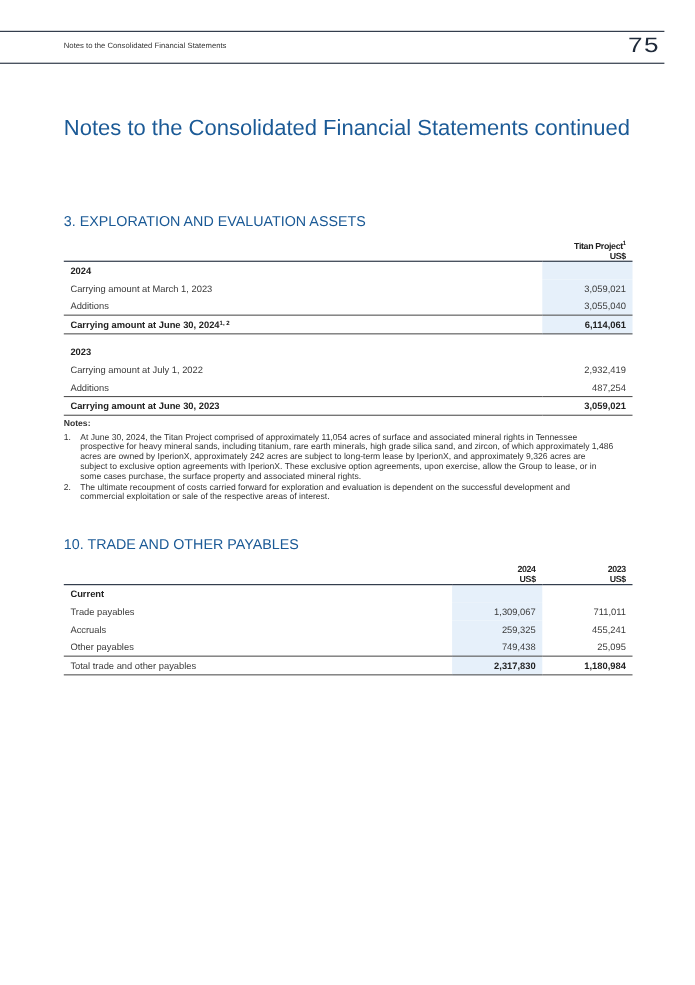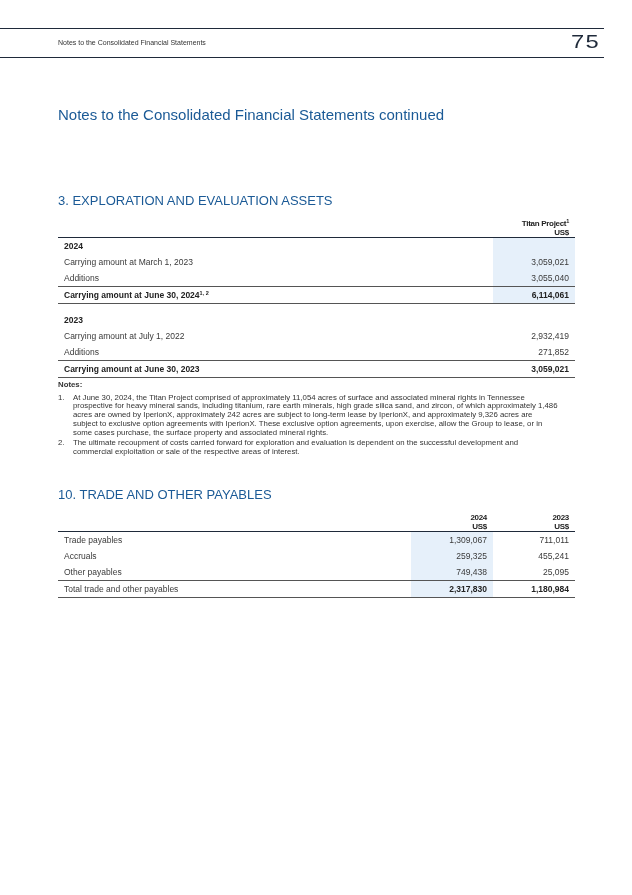--- a/index.html
+++ b/index.html
@@ -1,21 +1,21 @@
 <!DOCTYPE html>
 <html><head>
 <meta charset="utf-8">
 <style>
   html, body { margin: 0; padding: 0; background: #ffffff; }
   body { width: 632px; height: 895px; position: relative; overflow: hidden;
          font-family: "Liberation Sans", sans-serif; color: #2a2a2a; }
   .hdr-line { position: absolute; left: 0; width: 604px; height: 1px; background: #1f2a3a; }
   .hdr-title { position: absolute; left: 58px; top: 39px; font-size: 7px; color: #333; }
   .page-num { position: absolute; left: 571px; top: 31px; font-size: 19px; color: #1f2a3a; letter-spacing: 1px; font-weight: normal; transform: scaleX(1.25); transform-origin: left top; }
-  .main-title { position: absolute; left: 58px; top: 106px; font-size: 15px; color: #1b5a96; font-weight: normal; }
+  .main-title { position: absolute; left: 58px; top: 106px; font-size: 20px; color: #1b5a96; font-weight: normal; }
   .sec-title { position: absolute; left: 58px; font-size: 13px; color: #1b5a96; }
   table { position: absolute; left: 58px; width: 517px; border-collapse: collapse; font-size: 8.5px; }
   td, th { padding: 0 6px; height: 16px; color: #3a3a3a; }
   th { font-weight: bold; font-size: 8px; text-align: right; vertical-align: bottom; height: 24px; line-height: 9px; color: #222; letter-spacing: -0.3px; }
   tr.head { border-bottom: 1px solid #1f2a3a; }
   td.num { text-align: right; width: 56px; padding-left: 20px; }
   td.hl, th.hl-cell { background: #e6f0fa; }
   tr.bold td { font-weight: bold; color: #222; }
   tr.total { border-top: 1px solid #555; border-bottom: 1px solid #555; }
   .notes { position: absolute; left: 58px; top: 381px; width: 500px; font-size: 7.8px; line-height: 8.7px; color: #333; }
@@ -68,21 +68,21 @@
   <tr class="bold">
         <td>2023</td>
         <td class="num"></td>
       </tr>
   <tr>
         <td>Carrying amount at July 1, 2022</td>
         <td class="num">2,932,419</td>
       </tr>
   <tr>
         <td>Additions</td>
-        <td class="num">271,852</td>
+        <td class="num">487,254</td>
       </tr>
   <tr class="bold total">
         <td><span>Carrying amount at June 30, 2023</span></td>
         <td class="num">3,059,021</td>
       </tr>
 </tbody>
   </table>
 
 <div class="notes">
   <div class="notes-label">Notes:</div>
@@ -98,20 +98,25 @@
 
 <div class="sec-title" style="top:487px;">10.  TRADE AND OTHER PAYABLES</div>
 
 <table style="top:507px;">
   <tbody>
       <tr class="head">
     <td></td>
     <th class="num" style="width:50px;"><span>2024</span><br><span>US$</span></th>
     <th class="num" style="width:50px;"><span>2023</span><br><span>US$</span></th>
   </tr>
+  <tr class="bold">
+        <td>Current</td>
+        <td class="num hl"></td>
+        <td class="num"></td>
+      </tr>
   <tr>
         <td>Trade payables</td>
         <td class="num hl">1,309,067</td>
         <td class="num">711,011</td>
       </tr>
   <tr>
         <td>Accruals</td>
         <td class="num hl">259,325</td>
         <td class="num">455,241</td>
       </tr>

